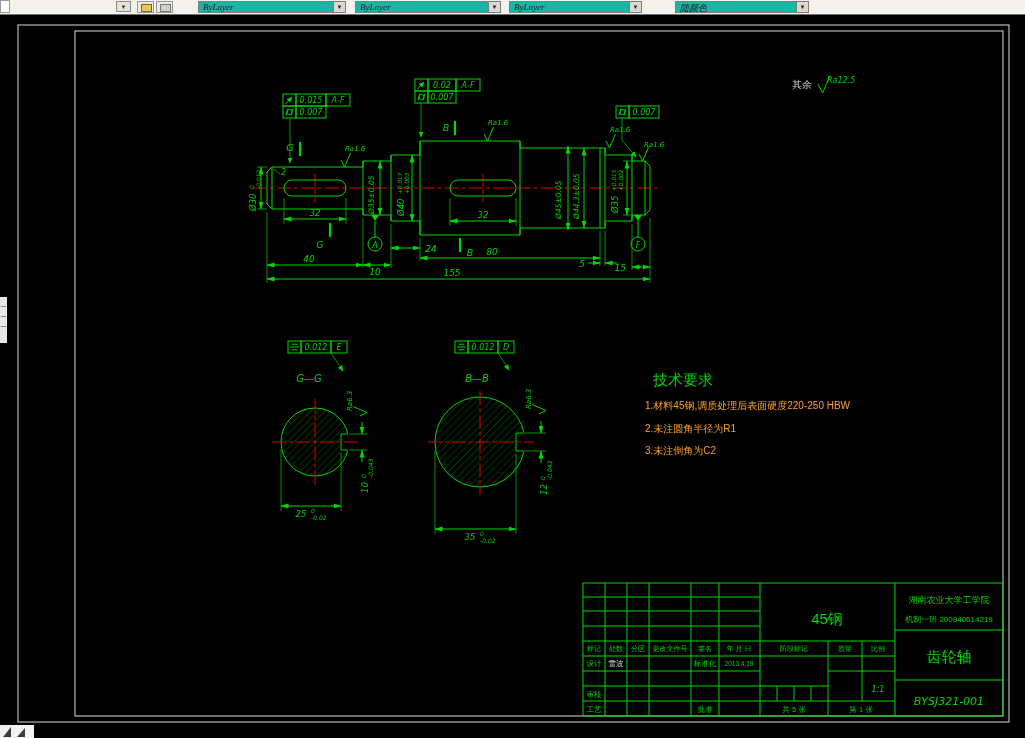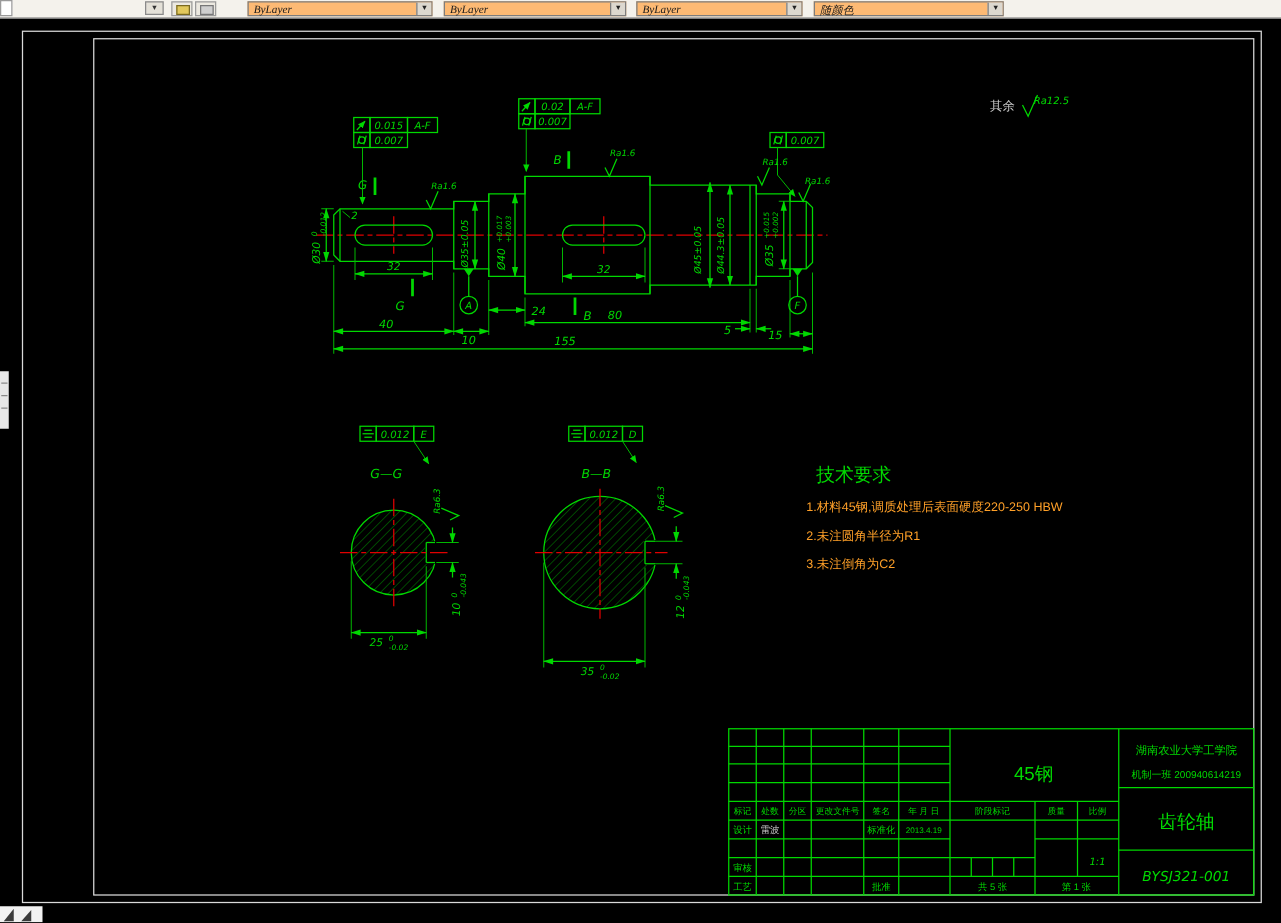--- a/index.html
+++ b/index.html
@@ -8,21 +8,21 @@
   
   .toolbar{position:absolute;left:0;top:0;width:1025px;height:14px;background:#f4f2ec;
            border-bottom:1px solid #6f6f6f;}
   .tb-stub{position:absolute;left:0;top:0;width:10px;height:13px;background:#fff;border:1px solid #9a9a9a;box-sizing:border-box;}
   .tb-drop{position:absolute;left:116px;top:1px;width:15px;height:11px;background:#e4e1d8;border:1px solid #8a8a8a;
            font-size:6px;line-height:10px;text-align:center;color:#333;box-sizing:border-box;}
   .tb-icon{position:absolute;top:1px;width:17px;height:12px;background:#ece9e0;border:1px solid #9a9a9a;
            box-sizing:border-box;padding:0;}
   .tb-icon .sq1{position:absolute;left:3px;top:2px;width:9px;height:6px;background:#e2c95c;border:1px solid #7a6a20;}
   .tb-icon .sq2{position:absolute;left:3px;top:2px;width:9px;height:6px;background:#cfcfcf;border:1px solid #777;}
-  .combo{position:absolute;top:1px;height:12px;background:#fdba74;border:1px solid #7d7d7d;box-sizing:border-box;padding-left:37px;}
+  .combo{position:absolute;top:1px;height:12px;background:#14b8a6;border:1px solid #7d7d7d;box-sizing:border-box;padding-left:37px;}
   .combo-text{position:absolute;left:4px;top:0px;font:italic 9px "Liberation Serif",serif;color:#1a1a1a;white-space:nowrap;}
   .combo-arrow{position:absolute;right:0;top:0;width:11px;height:10px;background:#dcd8cf;border-left:1px solid #7d7d7d;
                font-size:6px;line-height:10px;text-align:center;color:#222;}
   
   .left-strip{position:absolute;left:0;top:297px;width:7px;height:46px;background:#e8e8e8;}
   .left-strip i{display:block;height:1px;background:#8a8a8a;margin:9px 1px 0 1px;}
   .bottom-widget{position:absolute;left:0;top:725px;width:34px;height:13px;background:#f2f2f2;}
   .tri{position:absolute;bottom:1px;width:0;height:0;border-bottom:10px solid #3c3c3c;border-left:8px solid transparent;}
   .tri.t1{left:3px;} .tri.t2{left:17px;border-bottom-width:9px;}
   
@@ -58,21 +58,21 @@
       <span class="combo-arrow">▼</span>
     </div>
     <div class="combo" style="left:355px;width:146px;">
       <span class="combo-text">ByLayer</span>
       <span class="combo-arrow">▼</span>
     </div>
     <div class="combo" style="left:509px;width:133px;">
       <span class="combo-text">ByLayer</span>
       <span class="combo-arrow">▼</span>
     </div>
-    <div class="combo" style="left:651px;width:152px;">
+    <div class="combo" style="left:675px;width:134px;">
       <span class="combo-text">随颜色</span>
       <span class="combo-arrow">▼</span>
     </div>
   </div>
 
   <div class="left-strip">
       <i></i>
       <i></i>
       <i></i>
     </div>

